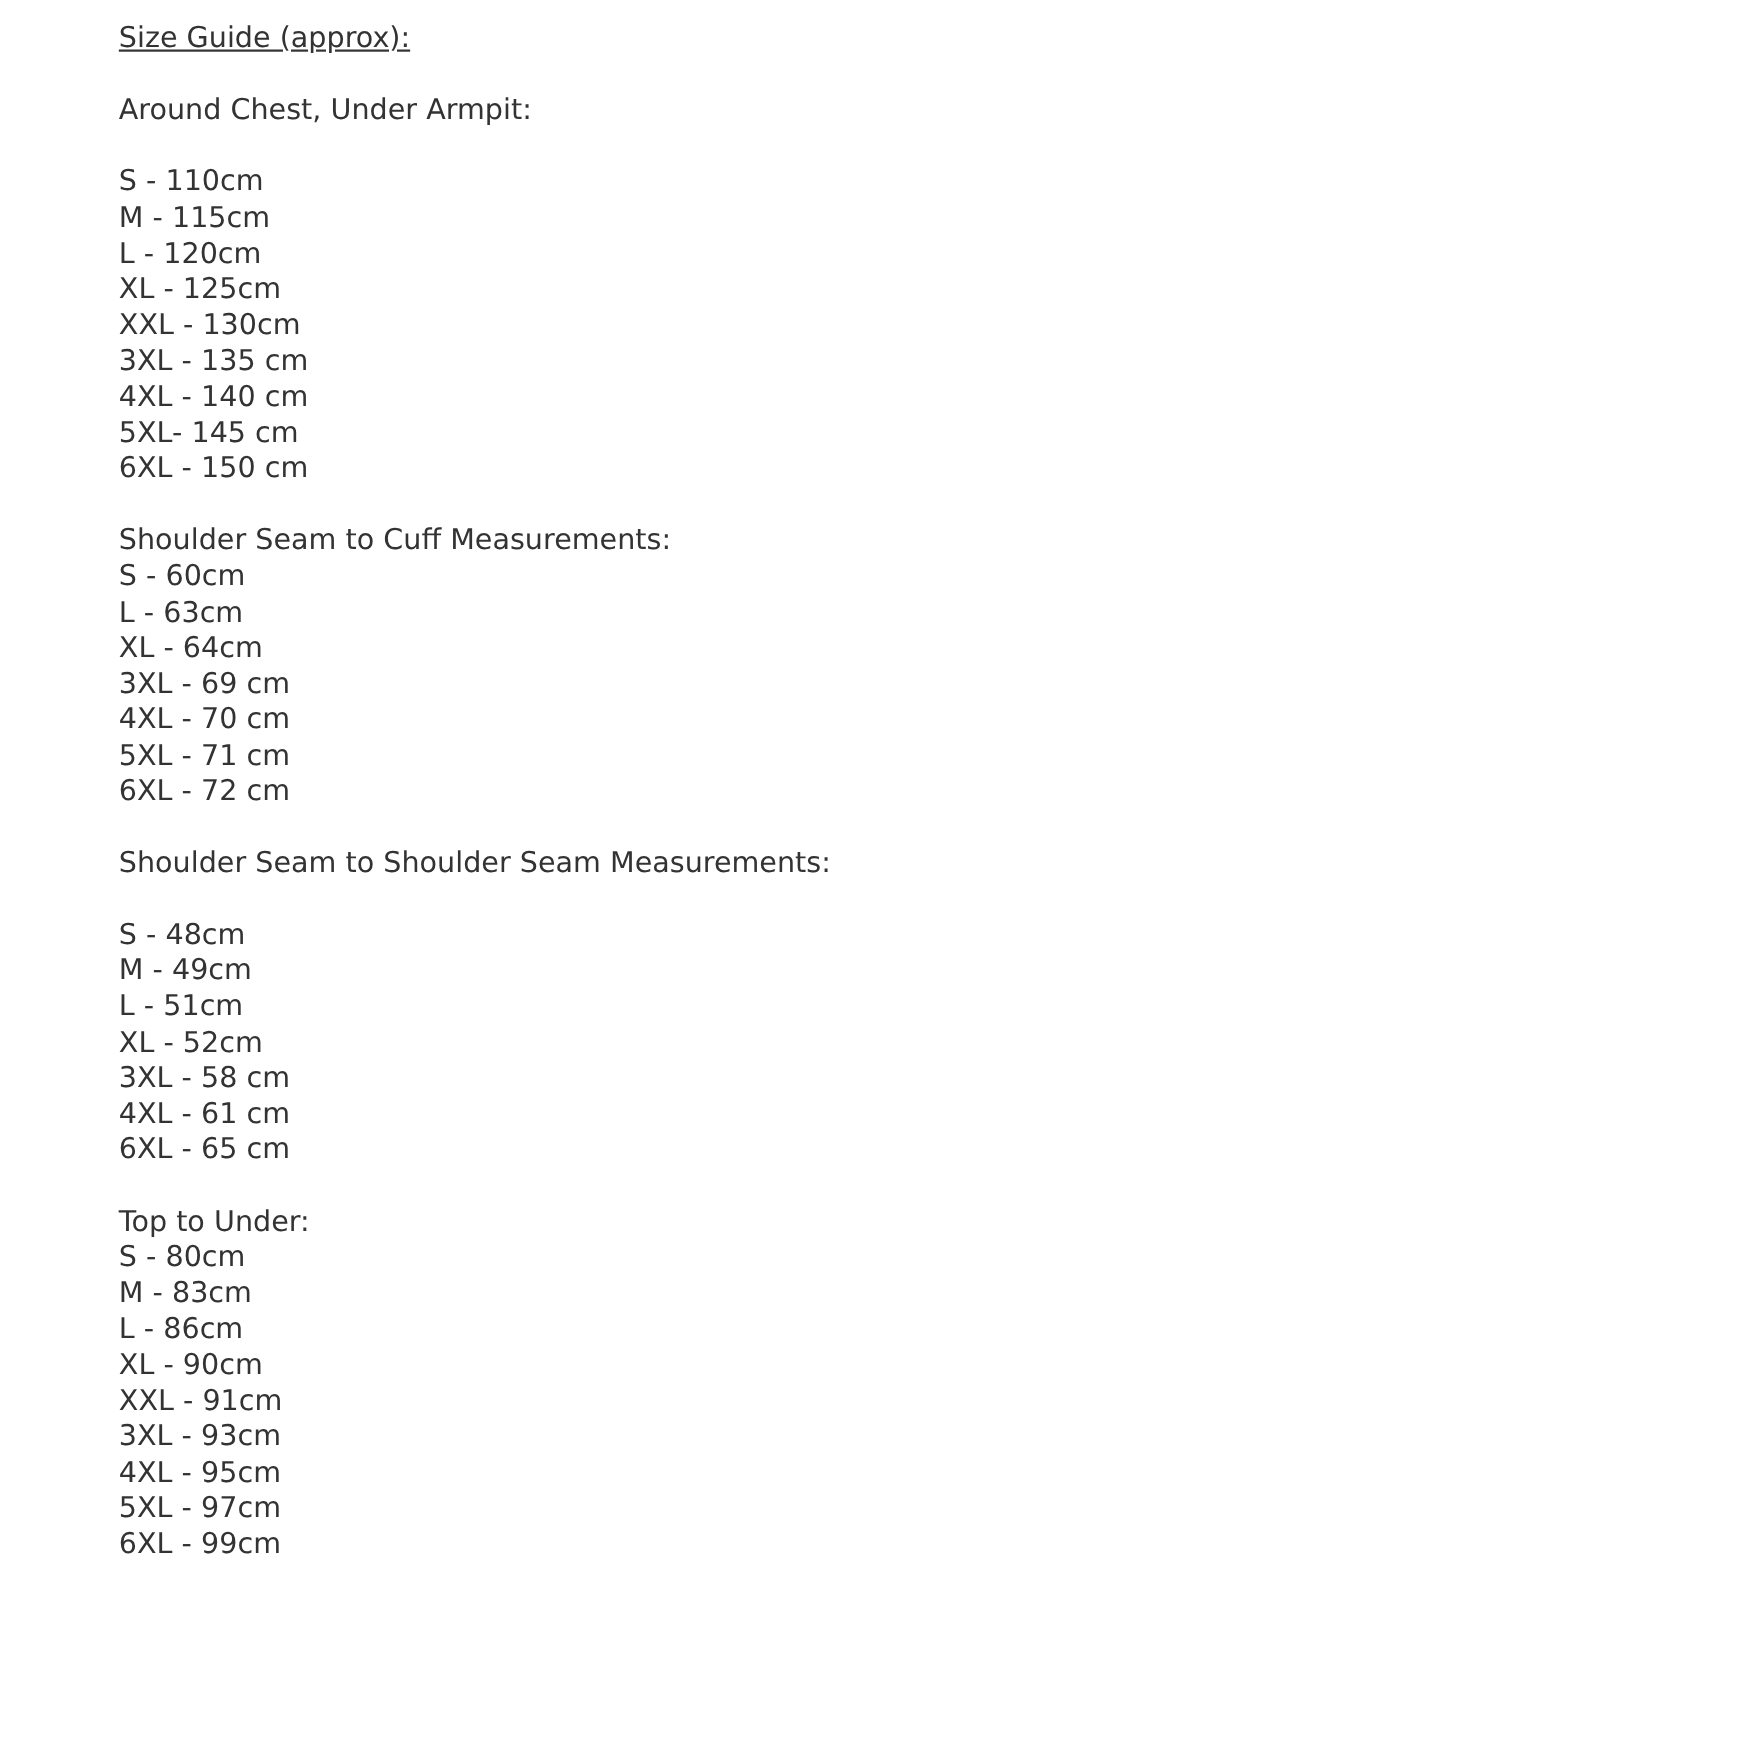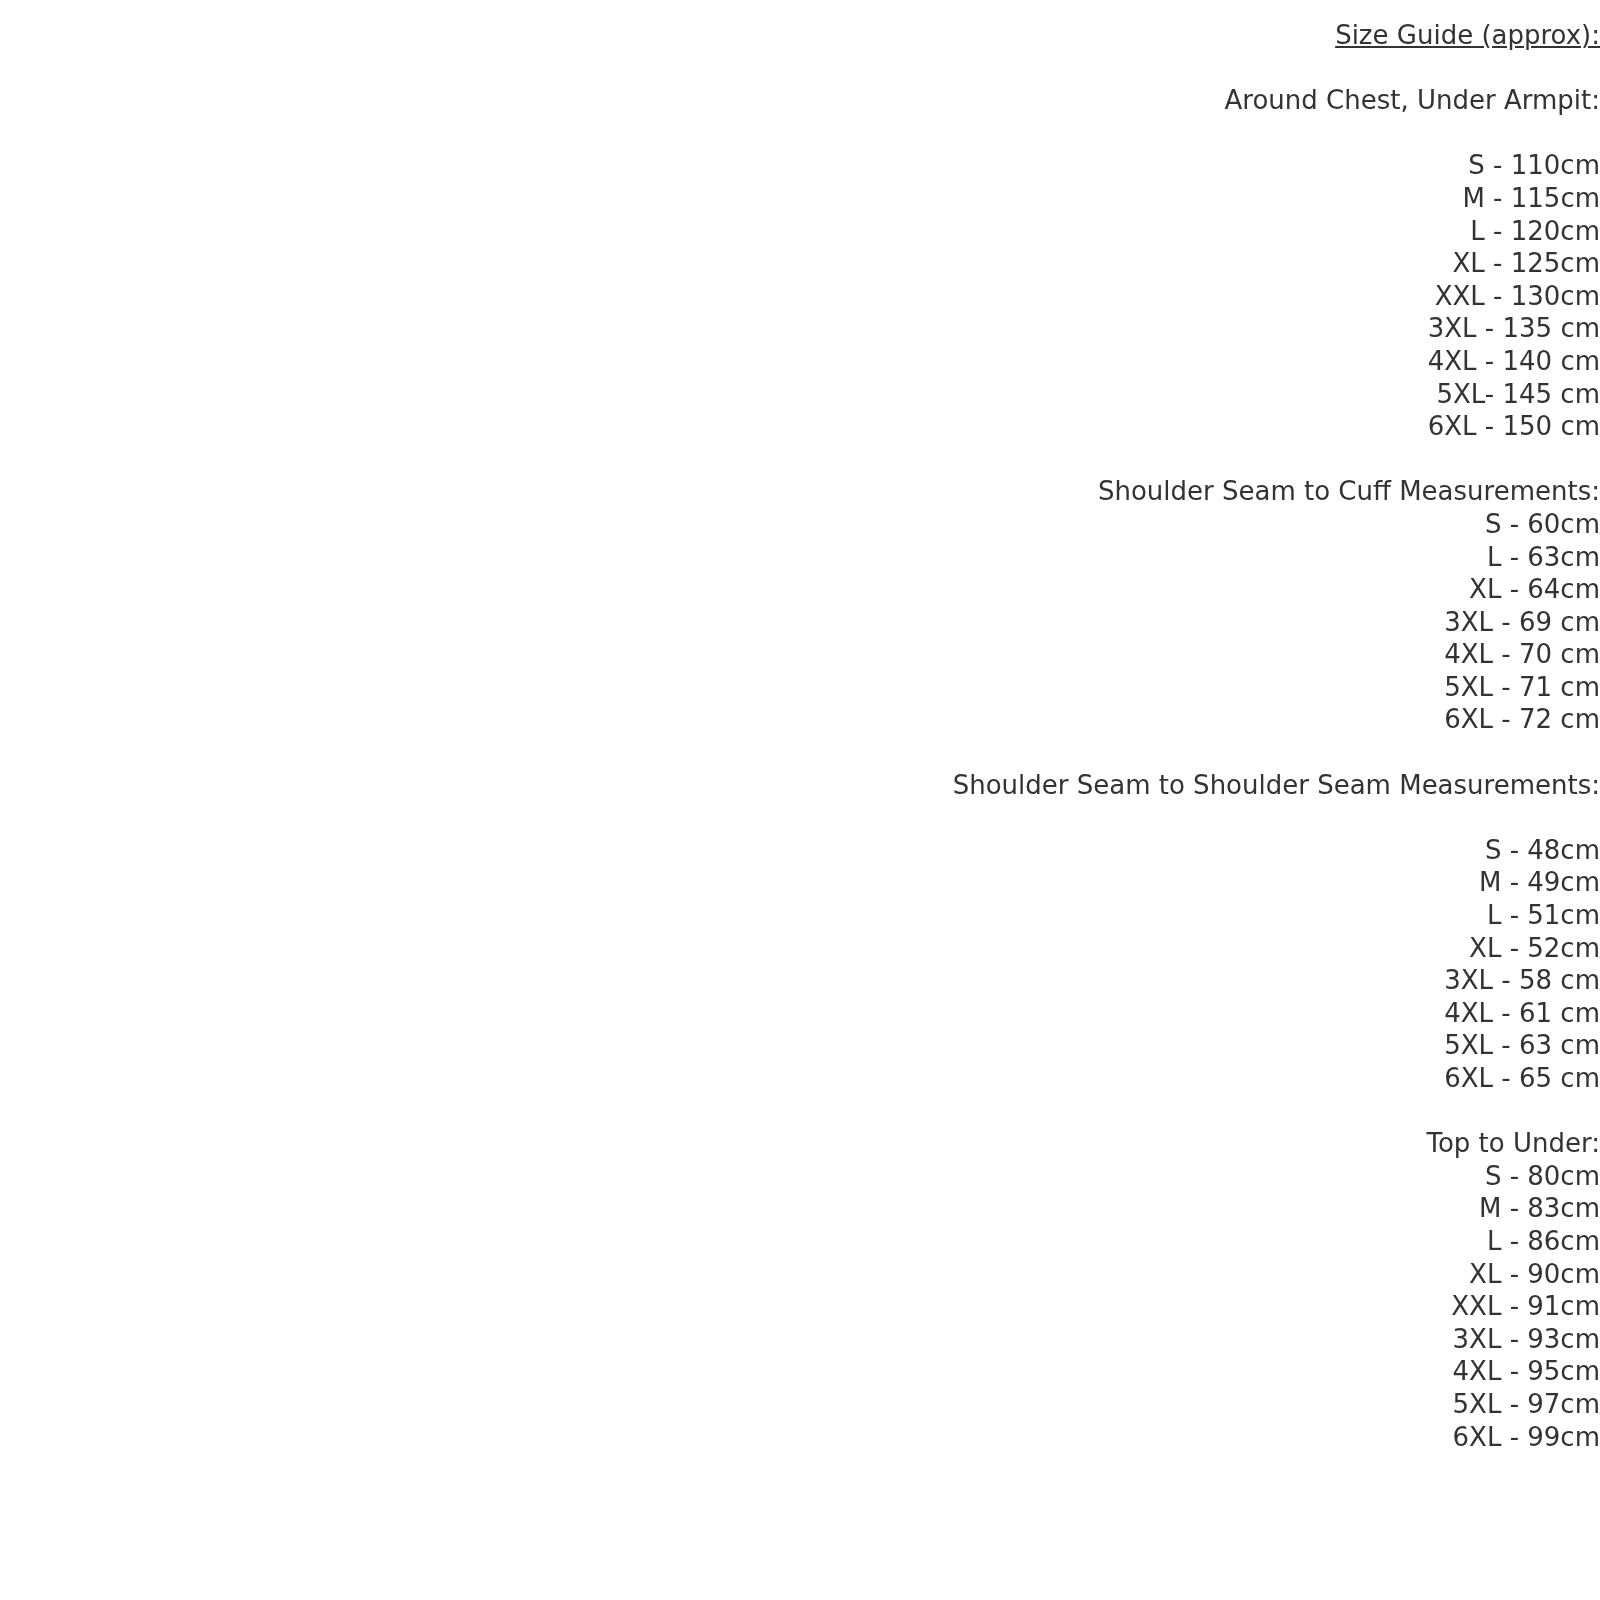--- a/index.html
+++ b/index.html
@@ -13,21 +13,21 @@
     overflow: hidden;
   }
   .doc {
     box-sizing: border-box;
     padding-top: 19px;
     padding-left: 108px; 
     font-family: "DejaVu Sans", "Liberation Sans", sans-serif;
     font-size: 26px;
     line-height: 32.6px;
     color: #333333;
-    text-align: right;
+    text-align: left;
   }
   .line {
     height: 32.6px;
     white-space: pre;
   }
   .doc-title {
     text-decoration: underline;
   }
   .blank {
     height: 32.6px;
@@ -62,21 +62,20 @@
       <div class="line size-row">6XL - 72 cm</div>
       <div class="blank"></div>
       <div class="line section-heading">Shoulder Seam to Shoulder Seam Measurements:</div>
       <div class="blank"></div>
       <div class="line size-row">S - 48cm</div>
       <div class="line size-row">M - 49cm</div>
       <div class="line size-row">L - 51cm</div>
       <div class="line size-row">XL - 52cm</div>
       <div class="line size-row">3XL - 58 cm</div>
       <div class="line size-row">4XL - 61 cm</div>
-      <div class="line size-row">5XL - 63 cm</div>
       <div class="line size-row">6XL - 65 cm</div>
       <div class="blank"></div>
       <div class="line section-heading">Top to Under:</div>
       <div class="line size-row">S - 80cm</div>
       <div class="line size-row">M - 83cm</div>
       <div class="line size-row">L - 86cm</div>
       <div class="line size-row">XL - 90cm</div>
       <div class="line size-row">XXL - 91cm</div>
       <div class="line size-row">3XL - 93cm</div>
       <div class="line size-row">4XL - 95cm</div>

